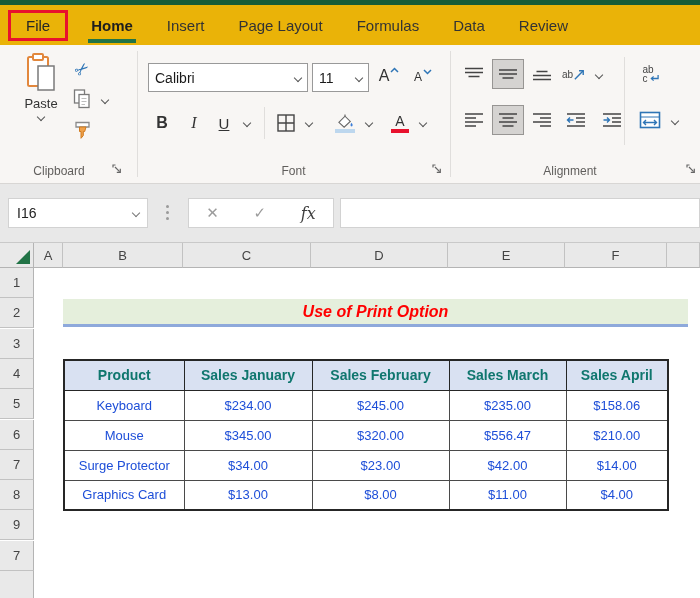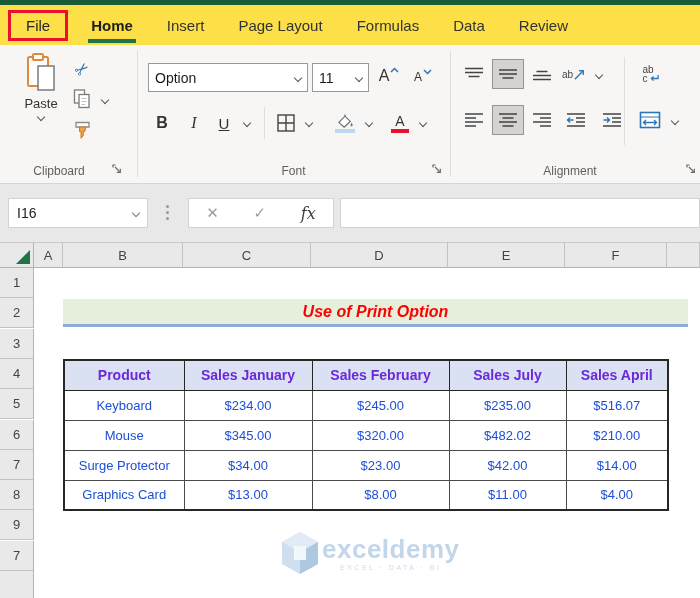--- a/index.html
+++ b/index.html
@@ -5,21 +5,21 @@
   * { margin:0; padding:0; box-sizing:border-box; }
   body { background:#fff; }
   #app {
     position:relative; width:700px; height:598px; overflow:hidden;
     font-family:"Liberation Sans", sans-serif; background:#fff;
   }
   
   .topstrip { position:absolute; left:0; top:0; width:700px; height:5px; background:#185c37; }
 
   
-  .tabrow { position:absolute; left:0; top:5px; width:700px; height:40px; background:#fde047;
+  .tabrow { position:absolute; left:0; top:5px; width:700px; height:40px; background:#eab308;
             display:flex; align-items:center; }
   .tab { margin:0 17px; font-size:15px; color:#333; white-space:nowrap; cursor:default; }
   .tab-highlight { border:3px solid #e8112d; padding:4px 15px; margin-left:8px; margin-right:6px; color:#262626; }
   .tab-active { font-weight:bold; color:#1e1e1e; position:relative; }
   .tab-active::after { content:""; position:absolute; left:-3px; right:-3px; bottom:-9px; height:4px; background:#217346; }
 
   
   .ribbon { position:absolute; left:0; top:45px; width:700px; height:139px;
             background:#f8f6f4; border-bottom:1px solid #d8d6d4; }
   .gsep { position:absolute; top:6px; height:126px; width:1px; background:#e0dedc; }
@@ -84,21 +84,21 @@
              font-size:13px; color:#444; }
 
   
   .banner { position:absolute; left:63px; top:299px; width:625px; height:28px; background:#e5efdc;
             border-bottom:3px solid #8ea9db; display:flex; align-items:center; justify-content:center; z-index:1; }
   .banner span { color:#ff0000; font-weight:bold; font-style:italic; font-size:16px; }
 
   table.sales { position:absolute; left:63px; top:359px; border-collapse:collapse; z-index:1; table-layout:fixed; }
   table.sales th, table.sales td { border:1px solid #4a4a4a; text-align:center; height:30px; overflow:hidden;
                                    white-space:nowrap; background:transparent; }
-  table.sales th { background:#d9e1f2; font-size:14px; font-weight:bold; color:#6d28d9;
+  table.sales th { background:#d9e1f2; font-size:14px; font-weight:bold; color:#0f766e;
                    border:1.5px solid #262626; }
   table.sales td { font-size:13px; color:#1d4ed8; }
   table.sales { border:2px solid #262626; }
 
   
   .watermark { position:absolute; left:280px; top:530px; width:180px; z-index:3; opacity:0.55;
                display:flex; align-items:center; pointer-events:none; }
   .wm-text { display:flex; flex-direction:column; align-items:center; margin-left:2px; }
   .wm-brand { font-size:26px; font-weight:bold; color:#8fb4dc; line-height:26px; letter-spacing:0.5px; }
   .wm-tag { font-size:7px; letter-spacing:2.5px; color:#9dbdde; margin-top:2px; }
@@ -163,21 +163,21 @@
     <div class="group-label" style="left:0;width:118px">Clipboard</div>
     <div class="launcher" style="left:110px">
       <svg width="10" height="10" viewBox="0 0 10 10">
           <path d="M1 3.5 V1 H3.5" fill="none" stroke="#666" stroke-width="1.2"></path>
           <path d="M3 3 L7.6 7.6" stroke="#666" stroke-width="1.2"></path>
           <path d="M8.3 4.8 V8.3 H4.8" fill="none" stroke="#666" stroke-width="1.2"></path>
         </svg>
     </div>
 
     <div class="combo" style="left:148px;top:18px;width:160px;height:29px">
-      <span>Option</span>
+      <span>Calibri</span>
       <span class="chev"></span>
     </div>
     <div class="combo" style="left:312px;top:18px;width:57px;height:29px">
       <span>11</span>
       <span class="chev"></span>
     </div>
     <div class="btn" style="left:374px;top:16px;width:30px;height:30px">
       <span class="grow-a">A</span>
       <svg width="9" height="6" viewBox="0 0 9 6" style="margin:-12px 0 0 1px">
           <path d="M1 5 L4.5 1.5 L8 5" fill="none" stroke="#2e75b6" stroke-width="1.5"></path>
@@ -379,64 +379,50 @@
         <col style="width:128px">
         <col style="width:137px">
         <col style="width:117px">
         <col style="width:102px">
     </colgroup>
     <thead>
         <tr id="ttr">
           <th>Product</th>
           <th>Sales January</th>
           <th>Sales February</th>
-          <th>Sales July</th>
+          <th>Sales March</th>
           <th>Sales April</th>
         </tr>
       </thead>
     <tbody id="tbod">
         <tr>
           <td>Keyboard</td>
           <td>$234.00</td>
           <td>$245.00</td>
           <td>$235.00</td>
-          <td>$516.07</td>
+          <td>$158.06</td>
         </tr>
         <tr>
           <td>Mouse</td>
           <td>$345.00</td>
           <td>$320.00</td>
-          <td>$482.02</td>
+          <td>$556.47</td>
           <td>$210.00</td>
         </tr>
         <tr>
           <td>Surge Protector</td>
           <td>$34.00</td>
           <td>$23.00</td>
           <td>$42.00</td>
           <td>$14.00</td>
         </tr>
         <tr>
           <td>Graphics Card</td>
           <td>$13.00</td>
           <td>$8.00</td>
           <td>$11.00</td>
           <td>$4.00</td>
         </tr>
       </tbody>
   </table>
 
-  <div class="watermark">
-    <span>
-      <svg width="40" height="46" viewBox="0 0 40 46">
-        <polygon points="20,2 38,12 38,34 20,44 2,34 2,12" fill="#a9c6e4"></polygon>
-        <polygon points="20,2 38,12 20,22 2,12" fill="#c7dbf0"></polygon>
-        <polygon points="20,22 38,12 38,34 20,44" fill="#6e9ccb"></polygon>
-        <polygon points="14,16 26,16 26,30 14,30" fill="#e9f1fa"></polygon>
-      </svg>
-    </span>
-    <span class="wm-text">
-      <span class="wm-brand">exceldemy</span>
-      <span class="wm-tag">EXCEL · DATA · BI</span>
-    </span>
-  </div>
 
 </div>
 
 </body></html>

